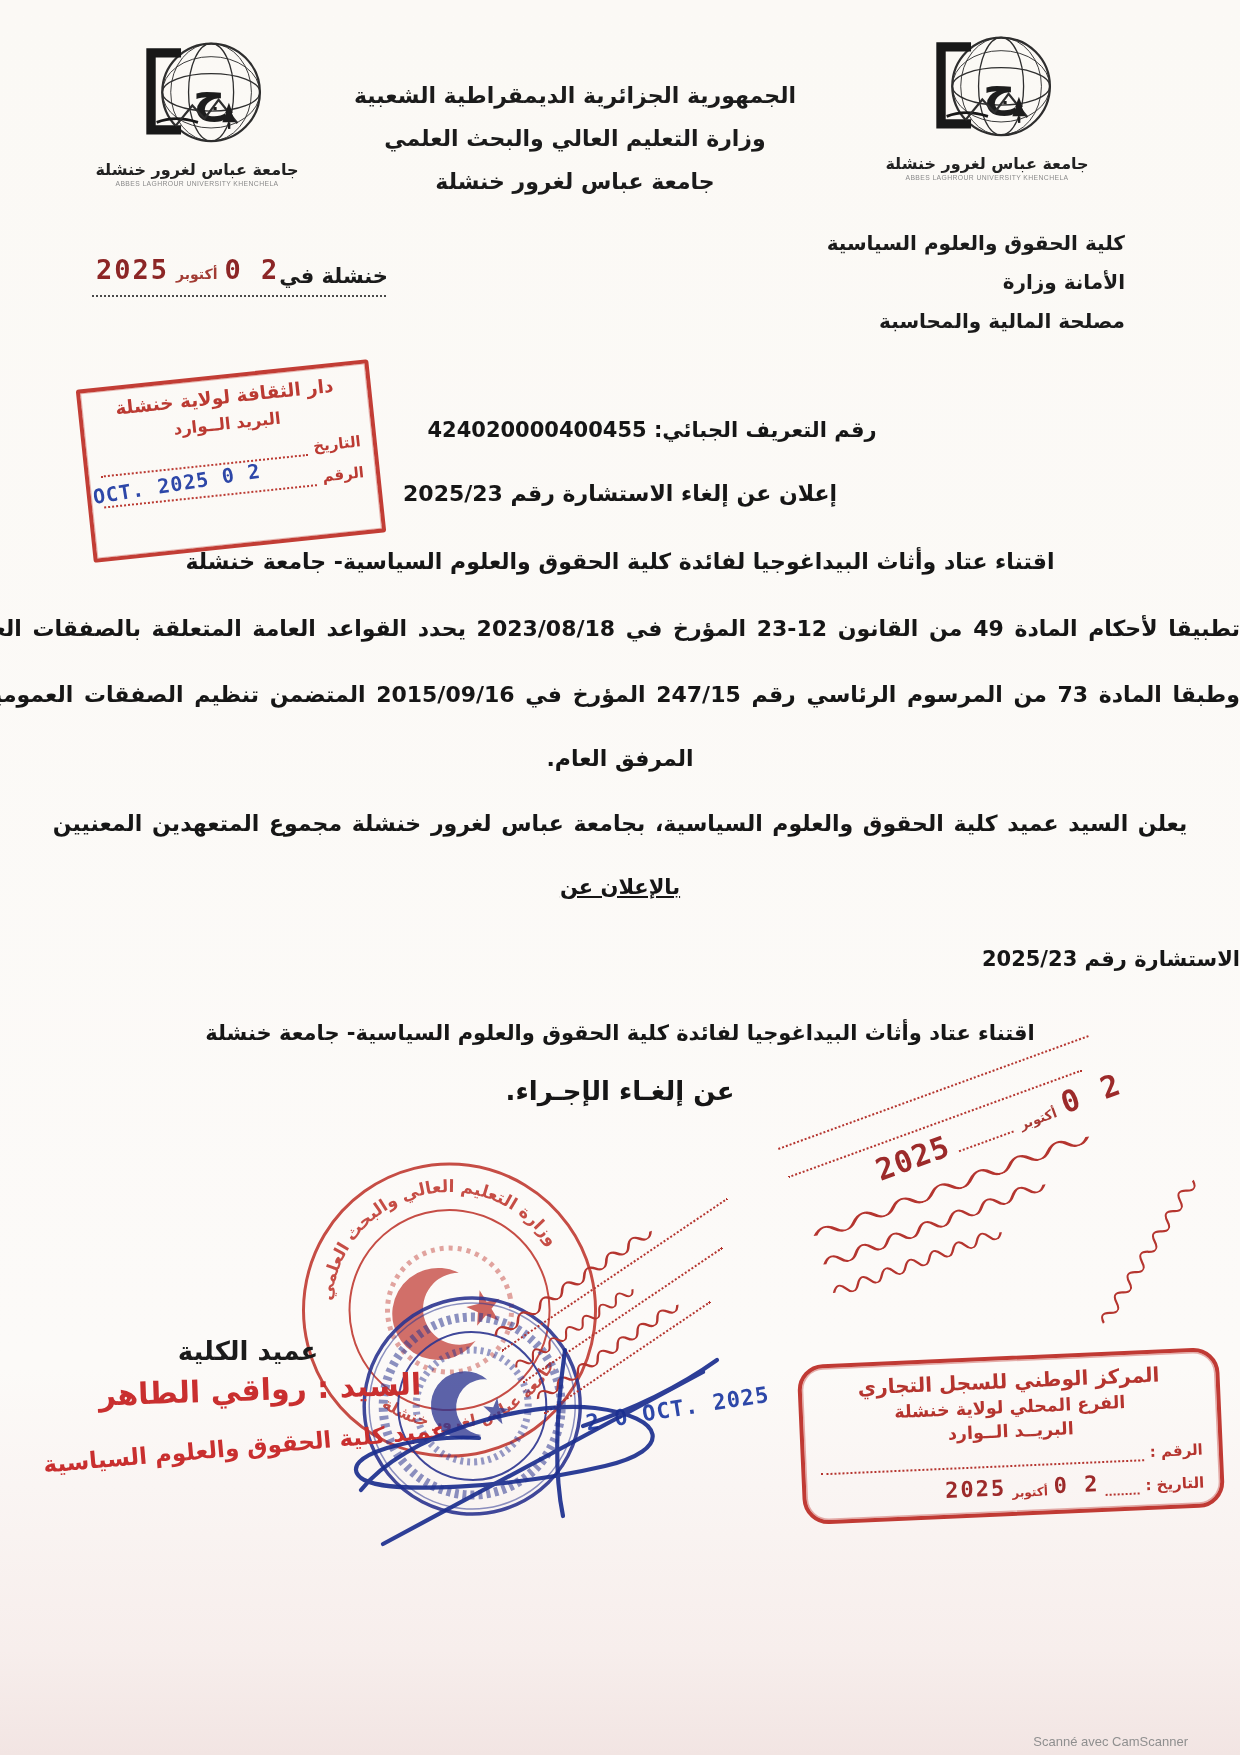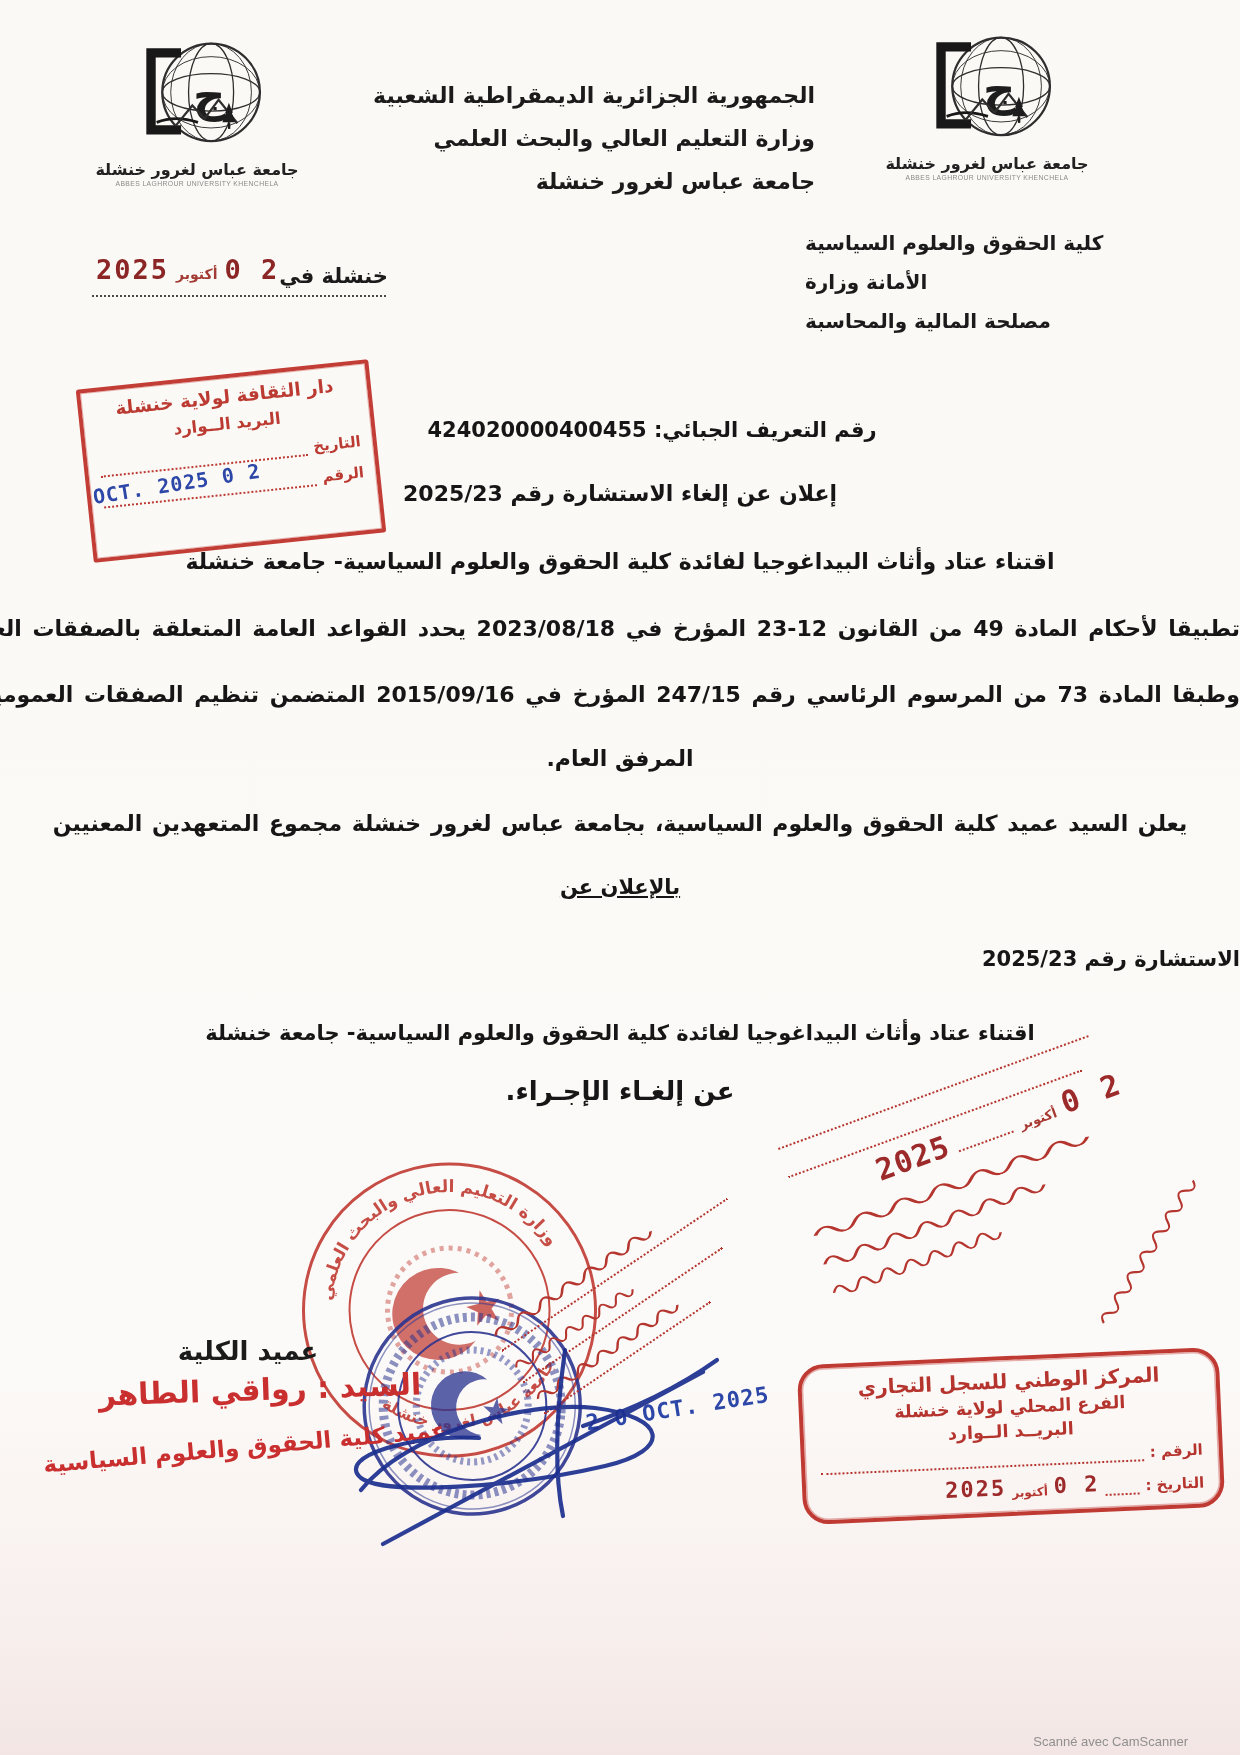--- a/index.html
+++ b/index.html
@@ -7,23 +7,23 @@
     position:relative;width:1240px;height:1755px;margin:0 auto;overflow:hidden;
     background:linear-gradient(180deg,#fbf9f5 0%,#fcfaf8 78%,#f7eeec 94%,#f2e5e3 100%);
     font-family:"DejaVu Sans",sans-serif;color:#1b1b1b;
   }
   
   .logo{position:absolute;width:250px;text-align:center;}
   .logo svg{display:block;margin:0 auto;}
   .logo .cap-ar{font-size:16px;font-weight:bold;color:#222;direction:rtl;margin-top:2px;}
   .logo .cap-en{font-size:6.8px;color:#8a8a8a;letter-spacing:.4px;margin-top:1px;font-family:"Liberation Sans",sans-serif;}
   
-  .header{position:absolute;top:74px;left:335px;width:480px;}
+  .header{position:absolute;top:74px;left:335px;width:480px;text-align:center;}
   .header div{font-size:22px;line-height:43px;font-weight:bold;direction:rtl;white-space:nowrap;}
-  .faculty{position:absolute;top:224px;left:805px;width:320px;text-align:left;}
+  .faculty{position:absolute;top:224px;left:805px;width:320px;text-align:right;}
   .faculty div{font-size:20px;line-height:39px;font-weight:bold;direction:rtl;white-space:nowrap;}
   
   .dateline{position:absolute;top:252px;left:92px;width:296px;height:50px;}
   .dateline .lbl{position:absolute;right:0;top:12px;font-size:21px;font-weight:bold;direction:rtl;text-align:center;}
   .dateline .dots{position:absolute;left:0;right:2px;bottom:5px;border-bottom:2px dotted #4a4a4a;}
   .dateline .dval{position:absolute;left:4px;top:2px;direction:rtl;display:flex;align-items:baseline;gap:7px;}
   .stampdigits{font-family:"DejaVu Sans Mono",monospace;font-weight:bold;color:#8c2626;letter-spacing:2px;}
   .dateline .dval .dd{font-size:27px;}
   .dateline .dval .mm{font-size:14px;color:#a23c34;font-weight:bold;}
   

